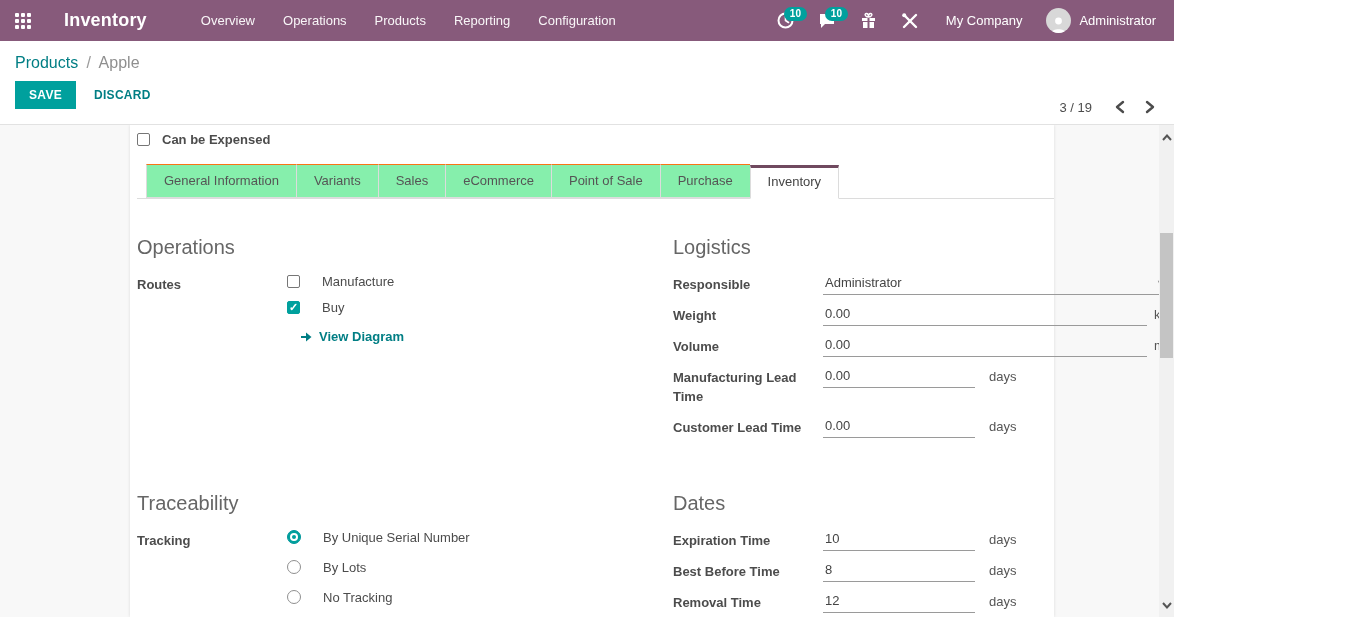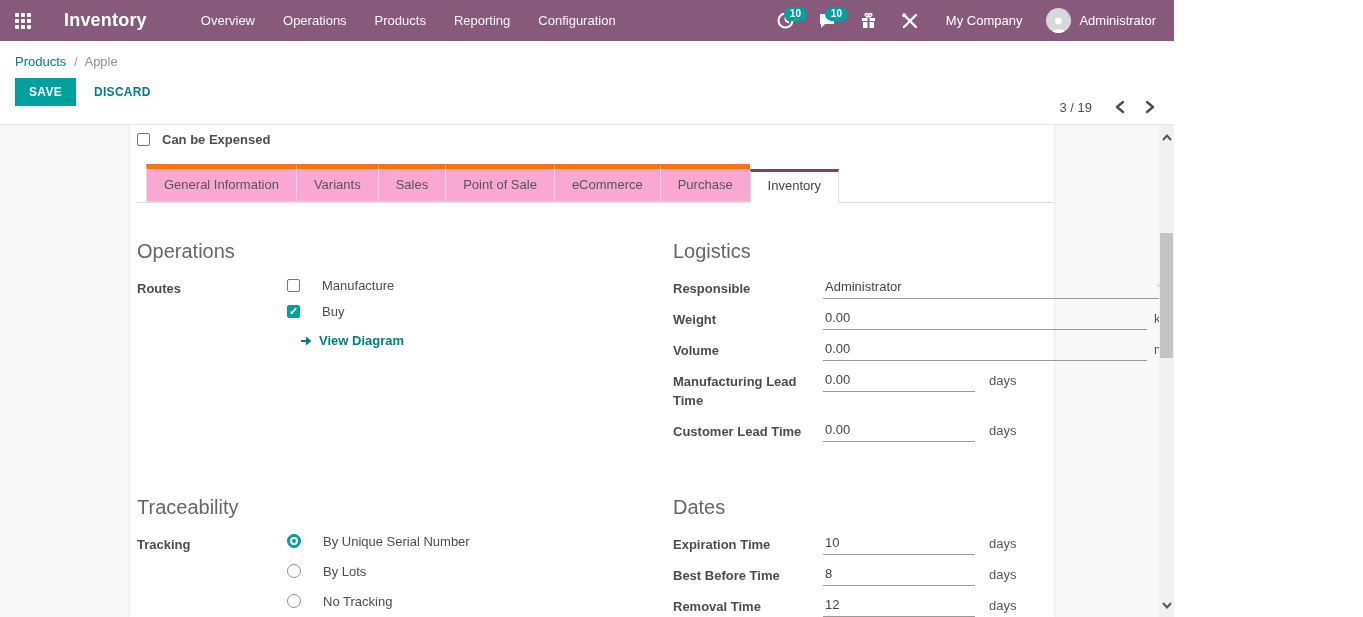--- a/index.html
+++ b/index.html
@@ -18,21 +18,21 @@
   .nav-right { margin-left:auto; display:flex; align-items:center; gap:6px; padding-right:12px; }
   .nav-icon-btn { position:relative; padding:6px 9px; display:flex; align-items:center; cursor:pointer; }
   .badge { position:absolute; top:1px; left:16px; background:#00a09d; color:#fff; font-size:10px; font-weight:700;
            border-radius:8px; padding:1px 6px; line-height:12px; }
   .company-name { padding:6px 12px; cursor:pointer; }
   .user-menu { display:flex; align-items:center; gap:8px; padding:4px 6px; cursor:pointer; }
   .avatar { width:25px; height:25px; border-radius:50%; background:#d8d8d8; overflow:hidden; display:flex; align-items:flex-end; justify-content:center; }
 
   
   .control-panel { height:84px; background:#fff; position:relative; border-bottom:1px solid #e2e2e2; flex:0 0 auto; }
-  .breadcrumb { font-size:13px; margin:13px 0 0 15px; }
+  .breadcrumb { font-size:16px; margin:13px 0 0 15px; }
   .breadcrumb .bc-link { color:#017e84; cursor:pointer; }
   .breadcrumb .bc-sep { color:#9a9a9a; margin:0 4px; }
   .breadcrumb .bc-current { color:#8f8f8f; }
   .cp-buttons { margin:9px 0 0 15px; display:flex; align-items:center; gap:14px; }
   .btn-save { background:#00a09d; color:#fff; border:none; font-weight:700; font-size:12px; padding:7px 14px; cursor:pointer; font-family:inherit; letter-spacing:.3px; }
   .btn-discard { background:none; border:none; color:#017e84; font-weight:700; font-size:12px; cursor:pointer; font-family:inherit; letter-spacing:.3px; padding:7px 4px; }
   .pager { position:absolute; right:16px; bottom:8px; display:flex; align-items:center; gap:14px; }
   .pager-value { font-size:13px; color:#4c4c4c; margin-right:6px; }
   .pager-btn { background:none; border:none; cursor:pointer; padding:2px; display:flex; }
 
@@ -49,21 +49,21 @@
   .checkbox.checked::after { content:"✓"; position:absolute; left:1px; top:-1px; color:#fff; font-size:11px; font-weight:700; }
 
   .radio { width:14px; height:14px; border:1px solid #8f8f8f; border-radius:50%; background:#fff; position:relative; flex:0 0 auto; cursor:pointer; }
   .radio.selected { background:#00a09d; border-color:#00979b; }
   .radio.selected::after { content:""; position:absolute; inset:2px; border:2px solid #fff; border-radius:50%; }
 
   .field-label { font-weight:700; color:#4c4c4c; font-size:13px; }
 
   
   .tabbar { display:flex; align-items:flex-end; margin:17px 0 0 0; padding-left:9px; border-bottom:1px solid #dcdcdc; }
-  .tab { padding:8px 17px 9px; font-size:13px; color:#555; background:#f9a8d4; border:1px solid #dcdcdc; border-right:none; cursor:pointer; border-top:5px solid #f97316; }
+  .tab { padding:8px 17px 9px; font-size:13px; color:#555; background:#86efac; border:1px solid #dcdcdc; border-right:none; cursor:pointer; border-top:1px solid #f97316; }
   .tab:last-child { border-right:1px solid #dcdcdc; }
   .tab.active { background:#fff; color:#444; border-top:3px solid #70495f; padding-top:6px; margin-bottom:-1px; border-bottom:1px solid #fff; border-right:1px solid #dcdcdc; }
   .tab.active + .tab { border-left:none; }
 
   
   .form-grid { display:grid; grid-template-columns:536px 1fr; row-gap:44px; padding:37px 0 30px 0; }
   .section-title { font-size:20px; font-weight:400; color:#666; margin-bottom:15px; }
   .frow { display:flex; align-items:flex-start; margin-bottom:10px; }
   .frow > .field-label { width:150px; flex:0 0 auto; padding-top:2px; padding-right:10px; line-height:1.45; }
   .stack { display:flex; flex-direction:column; gap:11px; }
@@ -188,22 +188,22 @@
 
       <div class="expensed-row">
         <span class="checkbox"></span>
         <span class="field-label">Can be Expensed</span>
       </div>
 
       <div class="tabbar">
         <span class="tab">General Information</span>
         <span class="tab">Variants</span>
         <span class="tab">Sales</span>
+        <span class="tab">eCommerce</span>
         <span class="tab">Point of Sale</span>
-        <span class="tab">eCommerce</span>
         <span class="tab">Purchase</span>
         <span class="tab active">Inventory</span>
       </div>
 
       <div class="form-grid">
 
         <section>
           <div class="section-title">Operations</div>
           <div class="frow">
             <span class="field-label">Routes</span>

